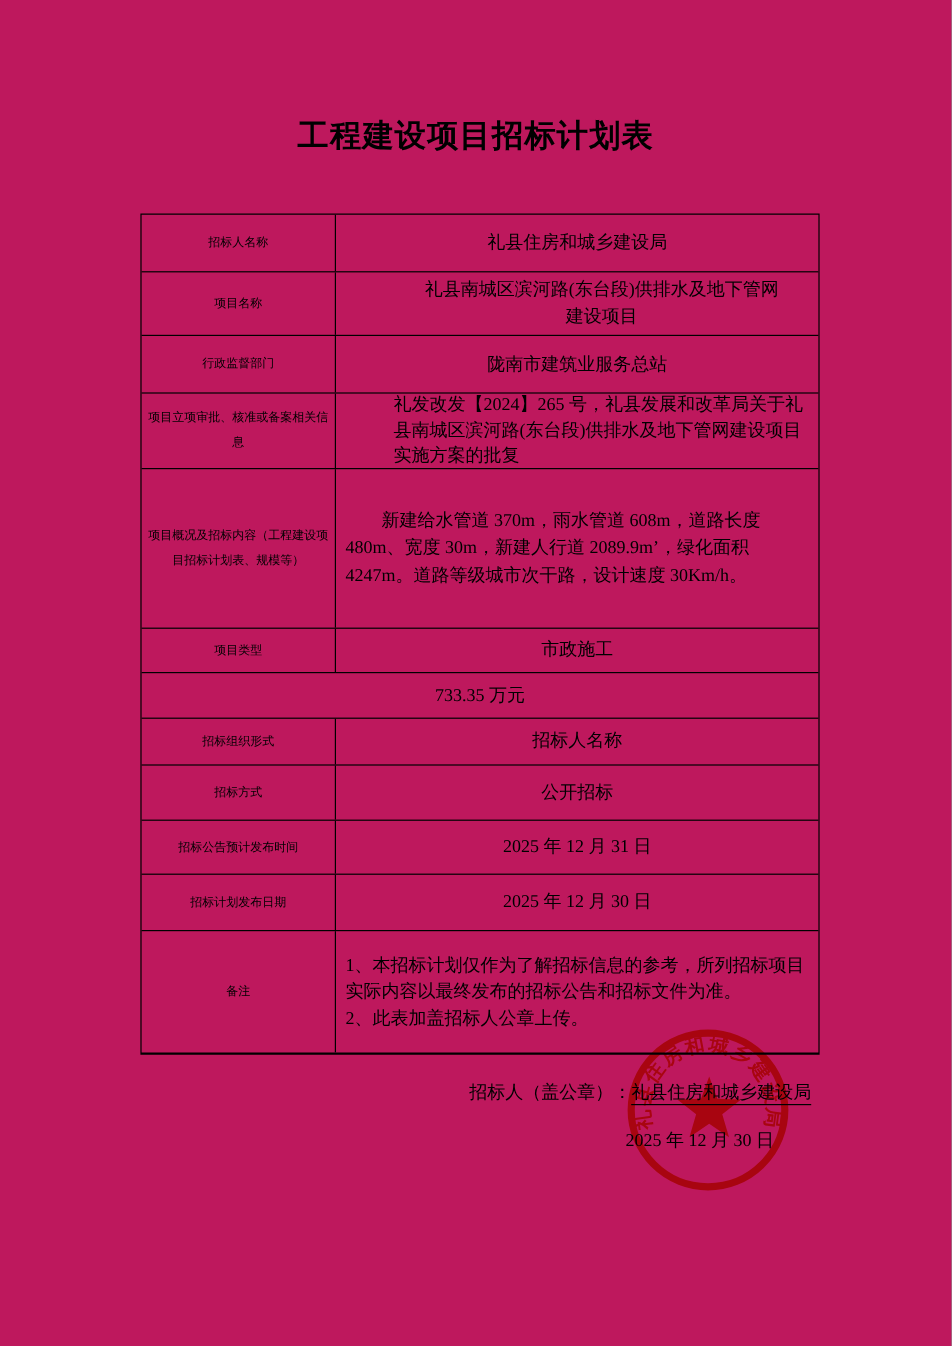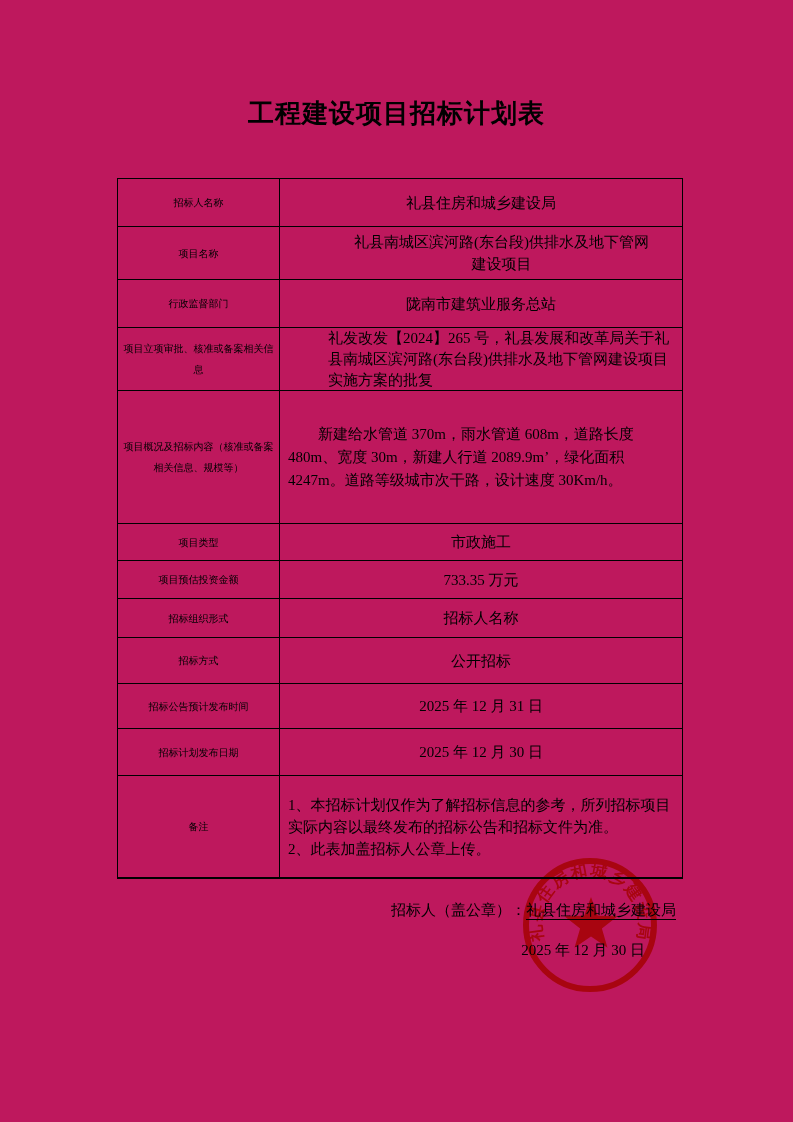--- a/index.html
+++ b/index.html
@@ -125,29 +125,28 @@
     </div>
     <div class="tr r2">
       <div class="th">行政监督部门</div>
       <div class="td">陇南市建筑业服务总站</div>
     </div>
     <div class="tr r3">
       <div class="th">项目立项审批、核准或备案相关信息</div>
       <div class="td left">礼发改发【2024】265 号，礼县发展和改革局关于礼县南城区滨河路(东台段)供排水及地下管网建设项目实施方案的批复</div>
     </div>
     <div class="tr r4">
-      <div class="th">项目概况及招标内容（核准或备案相关信息、规模等）</div>
+      <div class="th">项目概况及招标内容（工程建设项目招标计划表、规模等）</div>
       <div class="td left indent"><span>新建给水管道 370m，雨水管道 608m，道路长度 480m、宽度 30m，新建人行道 2089.9m’，绿化面积 4247m。道路等级城市次干路，设计速度 30Km/h。</span></div>
     </div>
     <div class="tr r5">
       <div class="th">项目类型</div>
       <div class="td">市政施工</div>
     </div>
     <div class="tr r6">
-      <div class="th">项目预估投资金额</div>
       <div class="td">733.35 万元</div>
     </div>
     <div class="tr r7">
       <div class="th">招标组织形式</div>
       <div class="td">招标人名称</div>
     </div>
     <div class="tr r8">
       <div class="th">招标方式</div>
       <div class="td">公开招标</div>
     </div>

